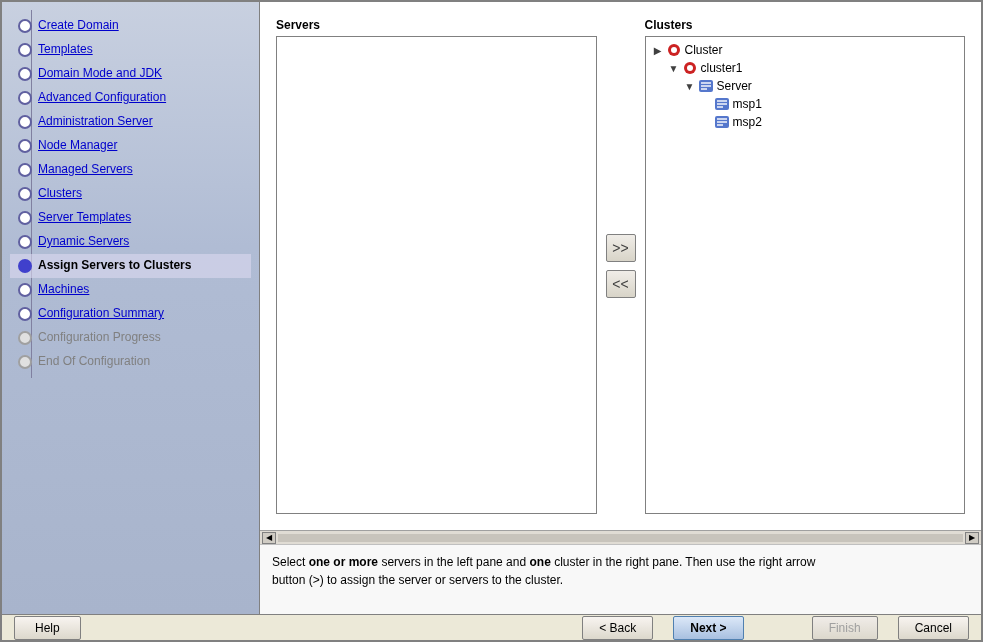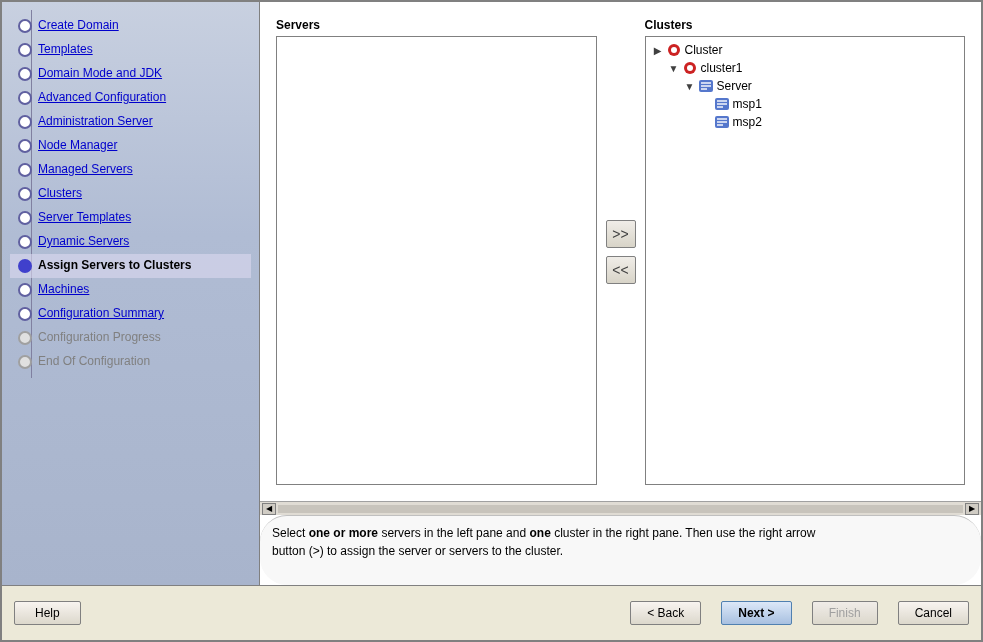--- a/index.html
+++ b/index.html
@@ -182,21 +182,20 @@
 
     
     .description-area {
       border-top: 1px solid #c0c0c0;
       padding: 8px 12px;
       background: #f8f8f8;
       font-size: 12px;
       line-height: 1.5;
       color: #000;
       min-height: 70px;
-      border-radius: 27px;
     }
 
     
     .h-scrollbar {
       height: 14px;
       background: #e0dcd4;
       border-top: 1px solid #a0a0a0;
       display: flex;
       align-items: center;
       padding: 0 2px;
@@ -223,21 +222,21 @@
     }
 
     
     .footer {
       display: flex;
       justify-content: space-between;
       align-items: center;
       padding: 6px 12px;
       background: #ece9d8;
       border-top: 1px solid #808080;
-      height: 55px;
+      height: 26px;
     }
 
     .footer-left {
       display: flex;
       align-items: center;
     }
 
     .footer-right {
       display: flex;
       align-items: center;
@@ -258,20 +257,21 @@
     .footer-btn.primary {
       background: linear-gradient(to bottom, #dce8f8, #a8c0e0);
       border-color: #5080b0;
       font-weight: bold;
     }
 
     .footer-btn.disabled {
       color: #a0a0a0;
       cursor: default;
       background: linear-gradient(to bottom, #f0ece8, #dcd8cc);
+      margin-left: 48px;
     }
 
     .help-btn {
       padding: 4px 20px;
       font-size: 12px;
       border: 1px solid #808080;
       background: linear-gradient(to bottom, #f8f4f0, #dcd8cc);
       cursor: pointer;
       border-radius: 2px;
     }

